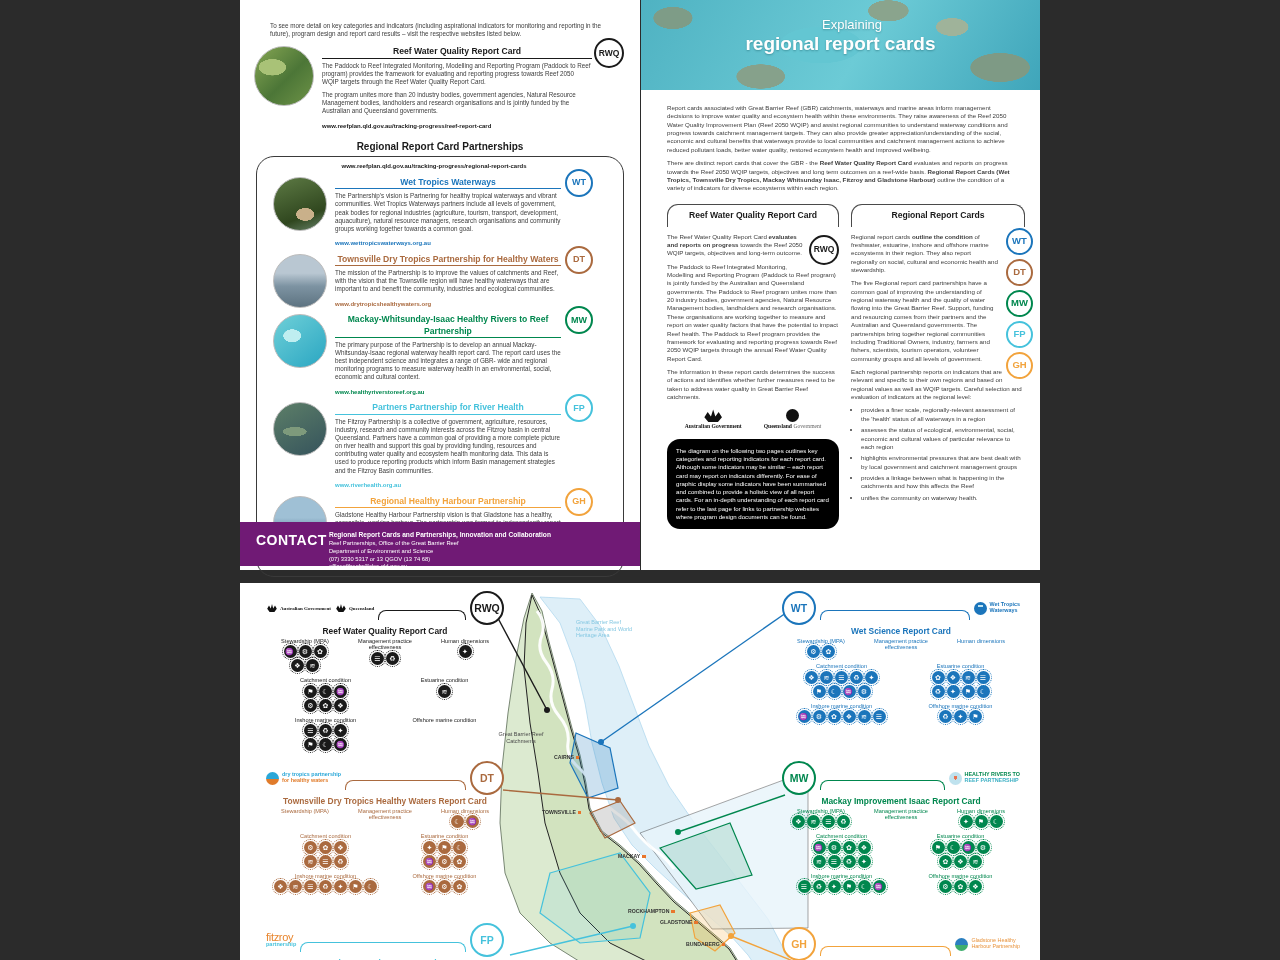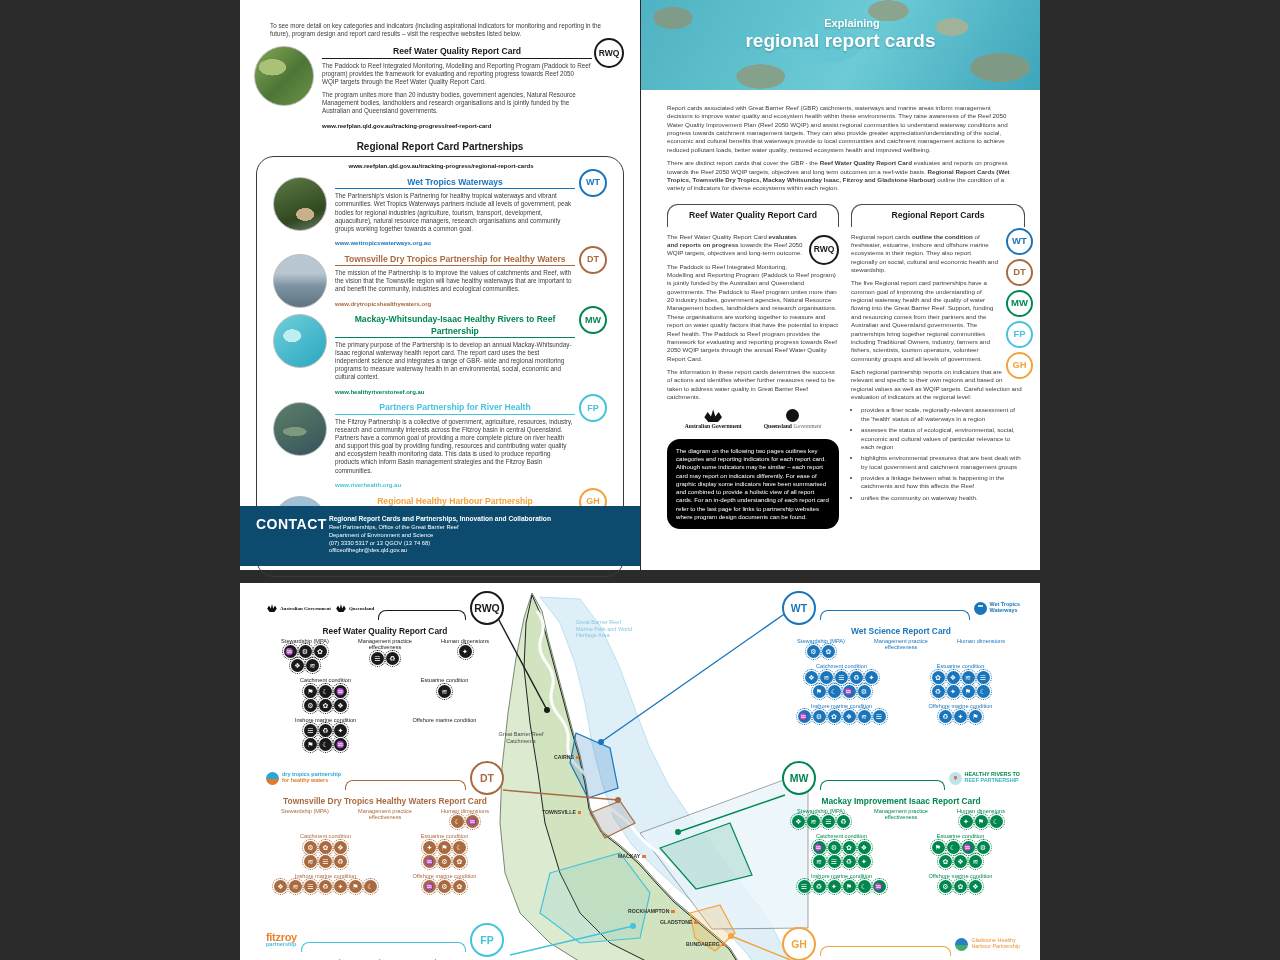--- a/index.html
+++ b/index.html
@@ -32,41 +32,41 @@
   .entry-head{position:relative;border-bottom:1.5px solid var(--c);text-align:center;margin-bottom:3px;}
   .entry-title{font-weight:bold;font-size:8.6px;color:var(--c);}
   .entry-head .badge{position:absolute;right:-32px;top:-8px;width:28px;height:28px;font-size:9px;background:#fff;}
   .p-rwq{--c:#1a1a1a;}
   .p-wt{--c:#1b75bb;}
   .p-dt{--c:#aa6a3f;}
   .p-mw{--c:#00874e;}
   .p-fp{--c:#45c2dc;}
   .p-gh{--c:#f2a33c;}
   .partner-heading{font-weight:bold;font-size:10px;text-align:center;margin:10px 0 3px 0;color:#1a1a1a;}
-  .partner-box{border:1.5px solid #3a3a3a;border-radius:18px;margin:0 16px;padding:4px 0 6px 2px;}
+  .partner-box{border:1.5px solid #3a3a3a;border-radius:18px;margin:0 16px;padding:4px 14px 6px 2px;}
   .partner-url{display:block;text-align:center;font-weight:bold;font-size:6px;color:#1a1a1a;text-decoration:none;margin:2px 0 2px 0;}
-  .contact{position:absolute;left:0;right:0;bottom:4px;height:60px;background:#0c4a6e;color:#fff;display:flex;gap:2px;padding:9px 0 0 16px;box-sizing:border-box;}
+  .contact{position:absolute;left:0;right:0;bottom:4px;height:44px;background:#701a75;color:#fff;display:flex;gap:2px;padding:9px 0 0 16px;box-sizing:border-box;}
   .contact-label{font-size:14px;font-weight:bold;letter-spacing:.5px;}
   .contact-info{font-size:5.8px;line-height:1.35;}
   .contact-info .hd{font-weight:bold;font-size:6.6px;}
 
   
   #pageB{font-size:6.2px;line-height:1.35;}
   .hero{position:relative;height:90px;overflow:hidden;
     background:
       radial-gradient(46px 26px at 8% 20%,#7e9c87 0 42%,transparent 43%),
       radial-gradient(60px 30px at 30% 85%,#86a18b 0 40%,transparent 41%),
       radial-gradient(50px 26px at 62% 12%,#8aa48d 0 40%,transparent 41%),
       radial-gradient(70px 34px at 90% 75%,#7e9a85 0 42%,transparent 43%),
       radial-gradient(40px 22px at 78% 30%,#9fb39a 0 40%,transparent 41%),
       radial-gradient(90px 40px at 45% 50%,#63c6d2 0 45%,transparent 46%),
       linear-gradient(120deg,#4fb2c2,#6ccbd6 55%,#3fa5ba);}
   .hero-text{position:absolute;left:0;right:0;top:16px;text-align:center;color:#fff;
              text-shadow:0 1px 2px rgba(0,60,70,.35);}
-  .hero-text .l1{font-size:11px;font-weight:bold;padding-left:23px;}
+  .hero-text .l1{font-size:13px;font-weight:normal;padding-left:23px;}
   .hero-text .l2{font-size:19px;font-weight:bold;line-height:1.05;}
   .b-intro{padding:14px 24px 2px 26px;}
   .cols{display:flex;gap:12px;padding:4px 22px 0 26px;}
   .col{position:relative;}
   .col-l{width:182px;}
   .col-r{width:178px;padding-right:0;}
   .colbox{border:1.4px solid #4a4a4a;border-bottom:none;border-radius:11px 11px 0 0;height:22px;
           display:flex;align-items:center;justify-content:center;font-weight:bold;font-size:8.6px;color:#1a1a1a;margin-bottom:6px;}
   .col-l .colbox{width:170px;}
   .col-r .colbox{width:172px;}
@@ -108,21 +108,21 @@
             display:inline-block;text-align:center;outline:1px dotted var(--c);outline-offset:1px;}
   .mc-logo{font-size:5.4px;font-weight:bold;line-height:1.1;color:var(--c);display:flex;align-items:center;gap:3px;flex:0 0 auto;}
   .logo-dot{width:13px;height:13px;border-radius:50%;flex:0 0 auto;}
   .ld-wt{background:radial-gradient(5px 3px at 50% 30%,#bfe4f2 0 45%,transparent 46%),#1b75bb;}
   .ld-dt{background:linear-gradient(180deg,#2aa7d8 55%,#e07b2a 55%);}
   .ld-mw{background:radial-gradient(4px 4px at 50% 45%,#e8744f 0 45%,transparent 46%),#bfe2ee;}
   .ld-gh{background:linear-gradient(180deg,#2a7fc0 55%,#3fae6e 55%);}
   .gov-mini{font-size:5px;font-weight:bold;color:#111;display:flex;align-items:center;gap:2px;font-family:"Liberation Serif",serif;}
   .gov-mini .emb{width:12px;height:8px;background:#111;clip-path:polygon(10% 60%,25% 20%,40% 55%,50% 0,60% 55%,75% 20%,90% 60%,70% 100%,30% 100%);}
   .fitz-logo{line-height:.9;}
-  .fitz-logo .f1{color:#e8852d;font-size:11px;font-weight:bold;letter-spacing:-.3px;}
+  .fitz-logo .f1{color:#e8852d;font-size:11px;font-weight:normal;letter-spacing:-.3px;}
   .fitz-logo .f2{color:#45c2dc;font-size:5.5px;font-weight:bold;}
   .mapwrap{position:absolute;left:250px;top:0;width:320px;height:420px;}
   .map-label{position:absolute;font-size:5.5px;line-height:1.2;}
   .lbl-marine{left:86px;top:36px;width:62px;color:#85c8e2;}
   .lbl-catch{left:-4px;top:148px;width:70px;color:#4a4a4a;text-align:center;}
   .city{position:absolute;font-size:5.2px;font-weight:bold;color:#333;white-space:nowrap;}
   .city::after{content:"";display:inline-block;width:3.5px;height:3.5px;background:#e8762c;margin-left:2px;}
   .connectors{position:absolute;left:0;top:0;width:800px;height:420px;}
 </style>
 </head>

